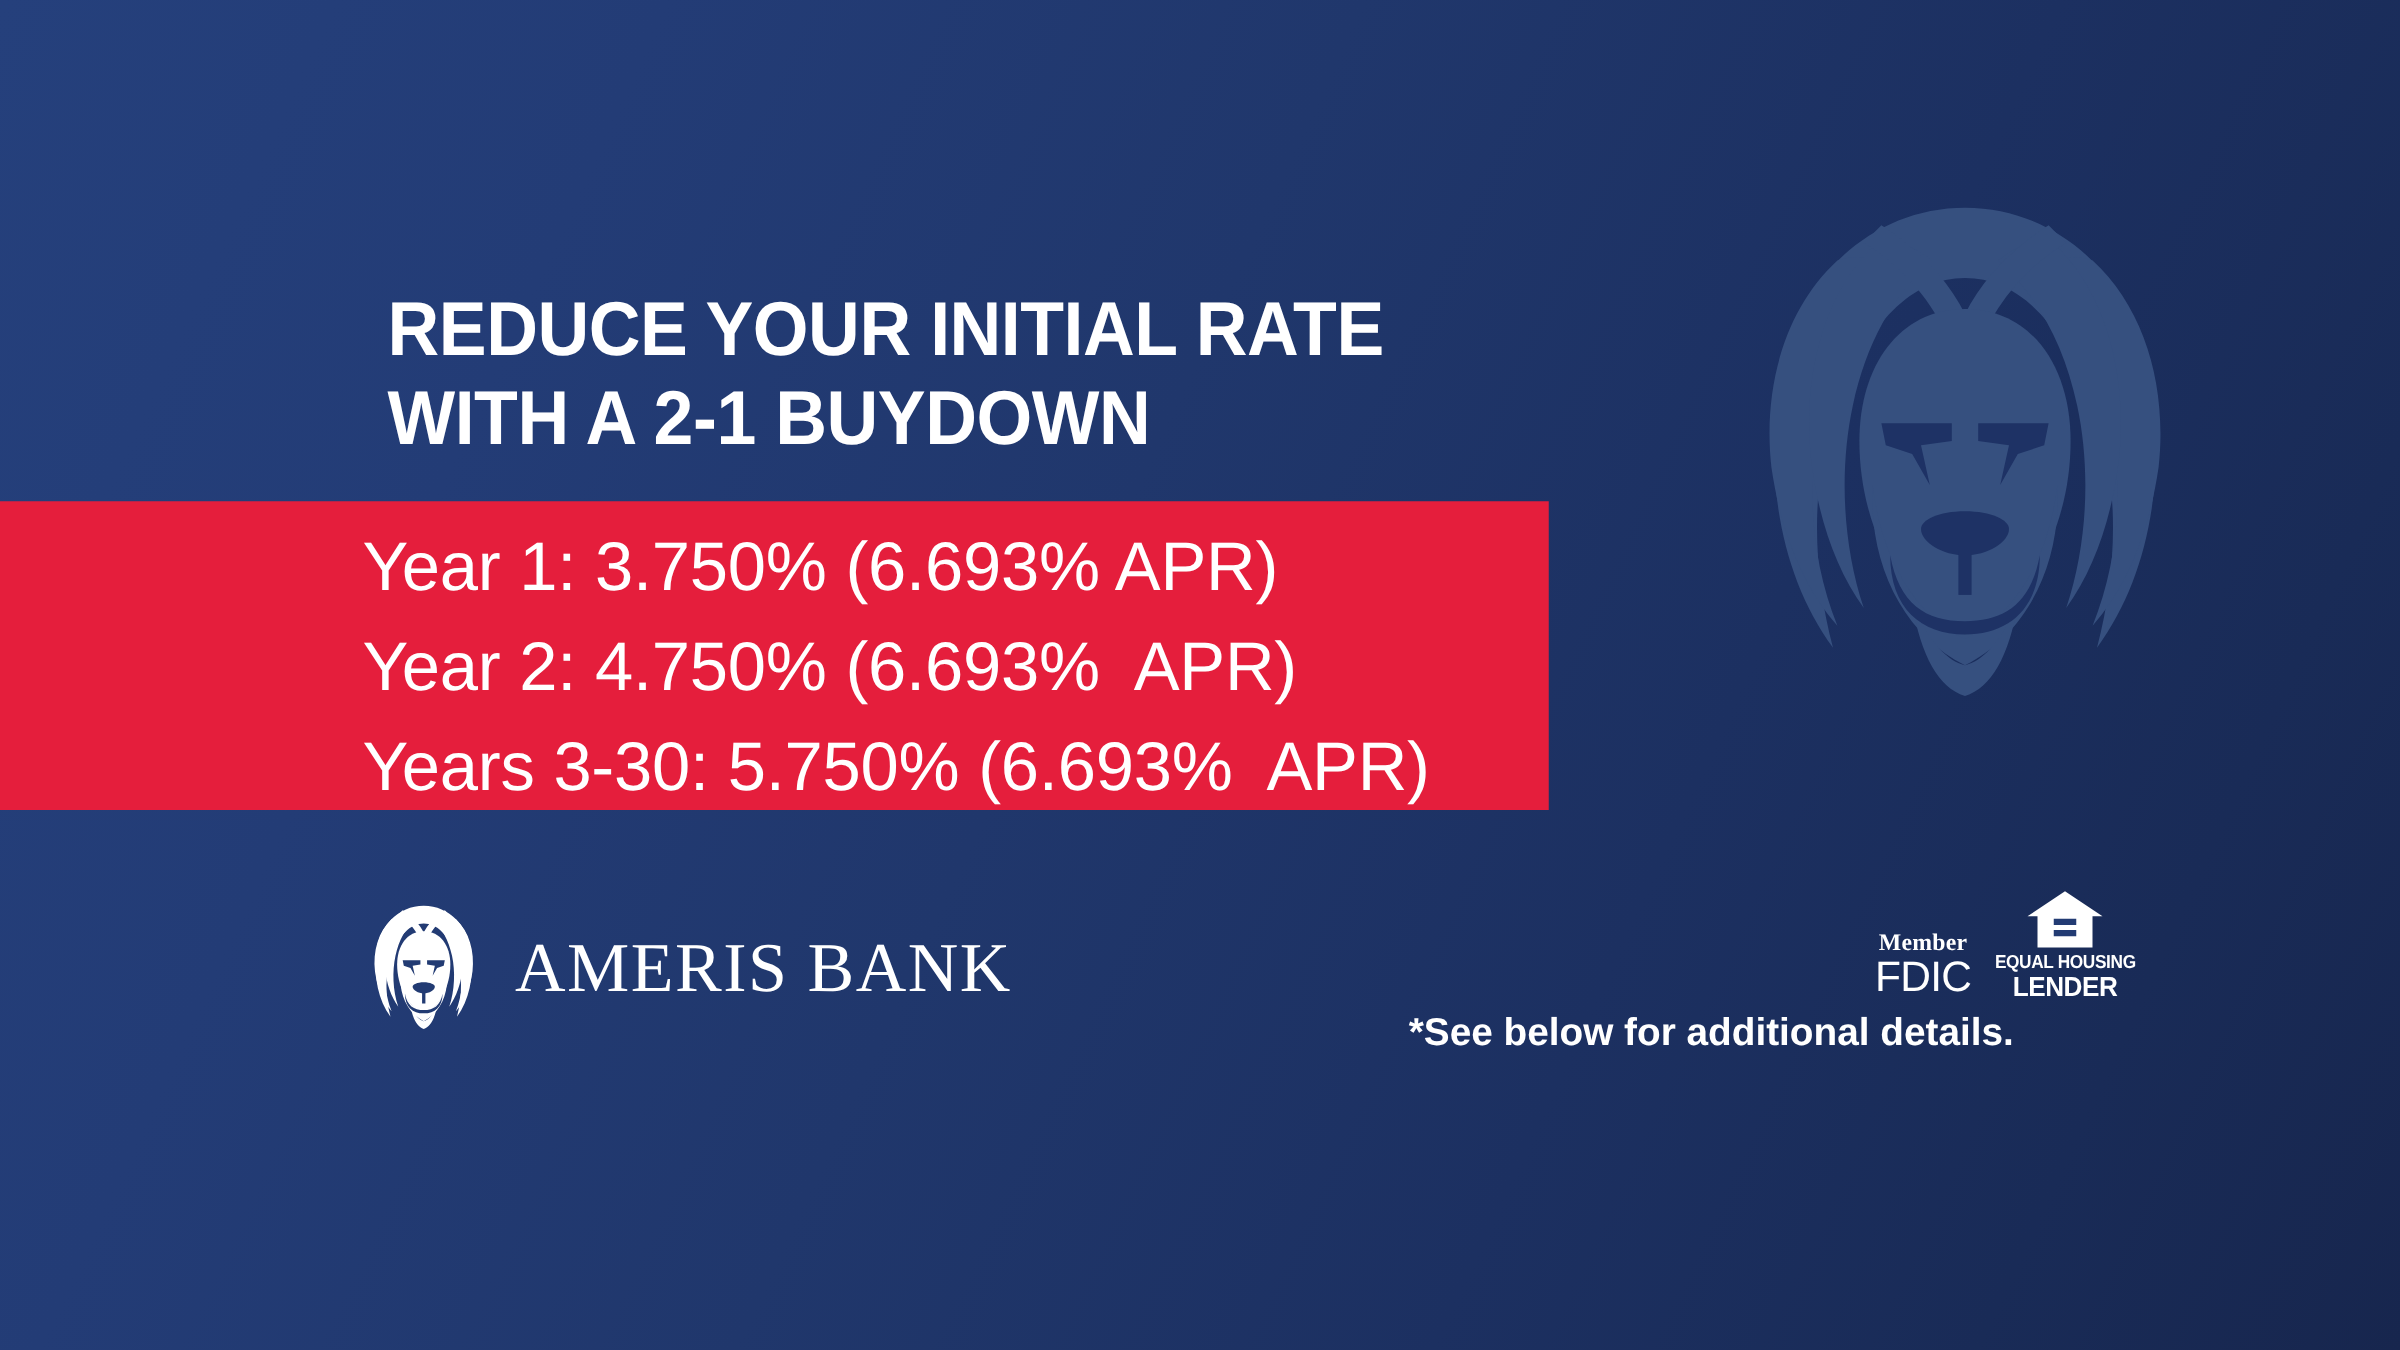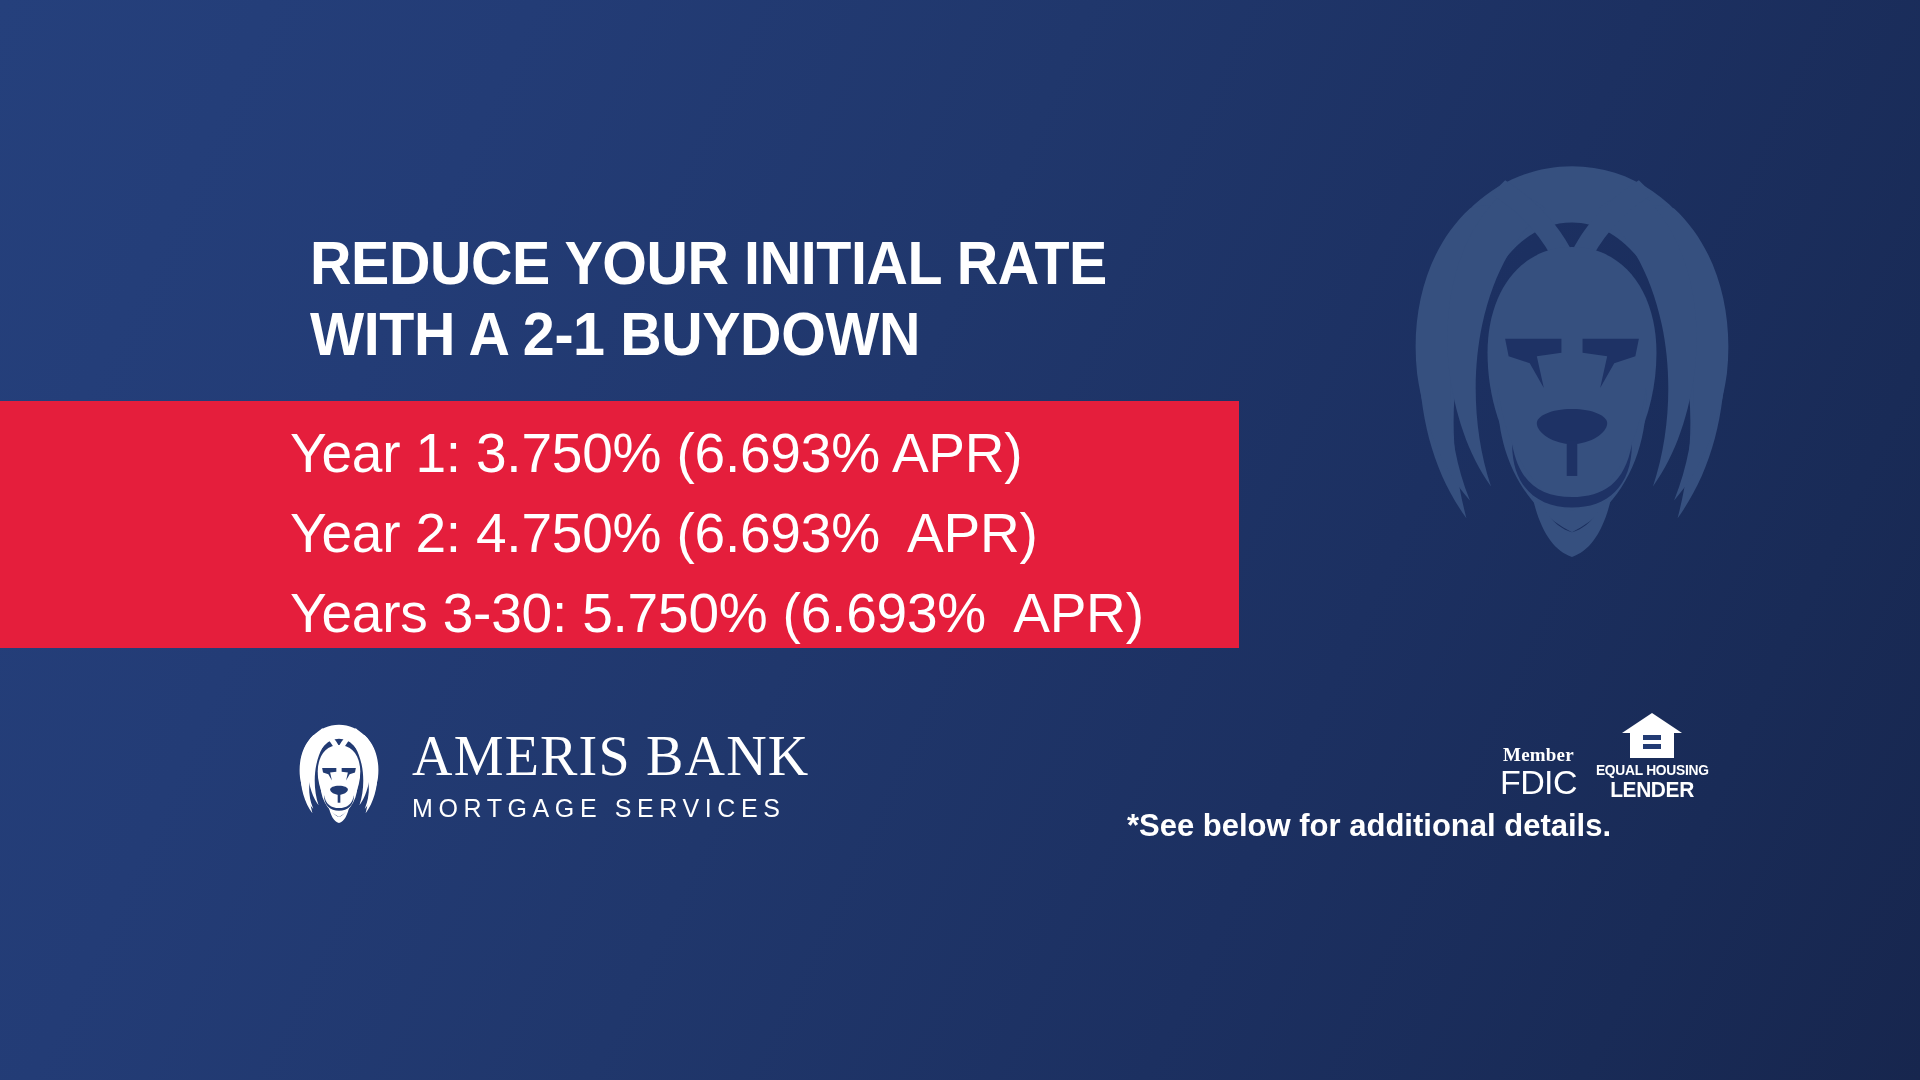--- a/index.html
+++ b/index.html
@@ -89,21 +89,21 @@
     gap: 22px;
   }
   .logo-lion {
     width: 102px;
     height: 102px;
     flex: 0 0 auto;
   }
   .logo-lion svg { display: block; width: 100%; height: 100%; }
   .logo-words {
     display: flex;
-    flex-direction: column;
+    flex-direction: row;
     justify-content: center;
     padding-top: 4px;
   }
   .brand-name {
     color: #FFFFFF;
     font-family: "Liberation Serif", serif;
     font-size: 56px;
     line-height: 56px;
     letter-spacing: 1.2px;
     white-space: nowrap;
@@ -265,21 +265,20 @@
           <path d="M62 104 L94 104 L94 112 L80 114 L84 132 L76 118 L64 114 Z"></path>
           <path d="M138 104 L106 104 L106 112 L120 114 L116 132 L124 118 L136 114 Z"></path>
           <path d="M100 144 C88 144 80 148 80 152 C80 158 90 164 100 164 C110 164 120 158 120 152 C120 148 112 144 100 144 Z"></path>
           <path d="M97 162 L103 162 L103 182 L97 182 Z"></path>
           <path d="M66 164 C66 188 80 200 100 200 C120 200 134 188 134 164 C130 186 118 194 100 194 C82 194 70 186 66 164 Z"></path>
         </g>
       </svg>
     </div>
     <div class="logo-words">
       <div class="brand-name">AMERIS BANK</div>
-      <div class="brand-sub">MORTGAGE SERVICES</div>
     </div>
   </div>
 
   <div class="compliance">
     <div class="fdic-mark">
       <div class="fdic-member">Member</div>
       <div class="fdic-main">FDIC</div>
     </div>
     <div class="ehl-mark">
       <div class="ehl-house" aria-hidden="true">

